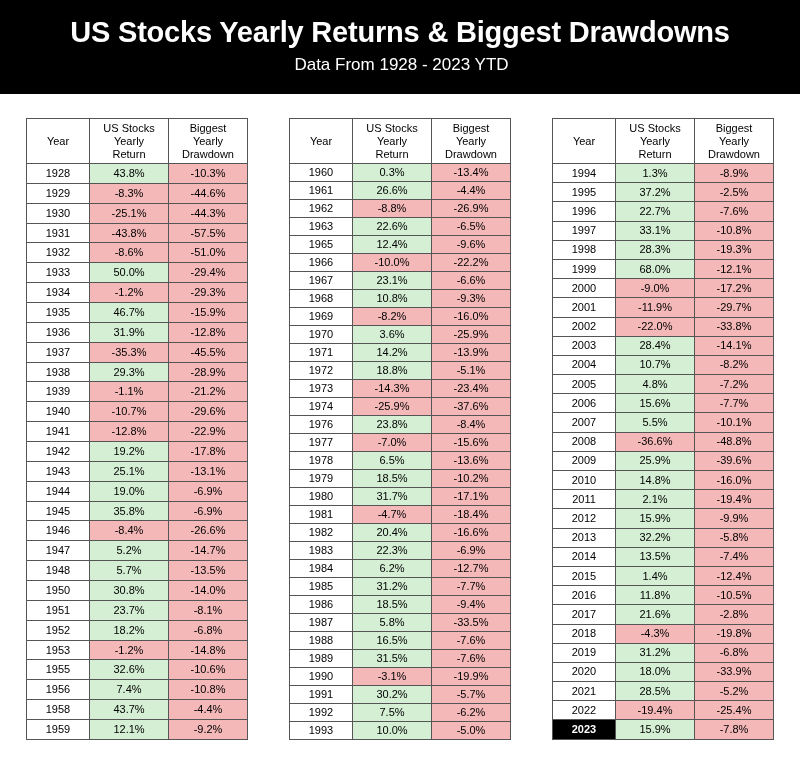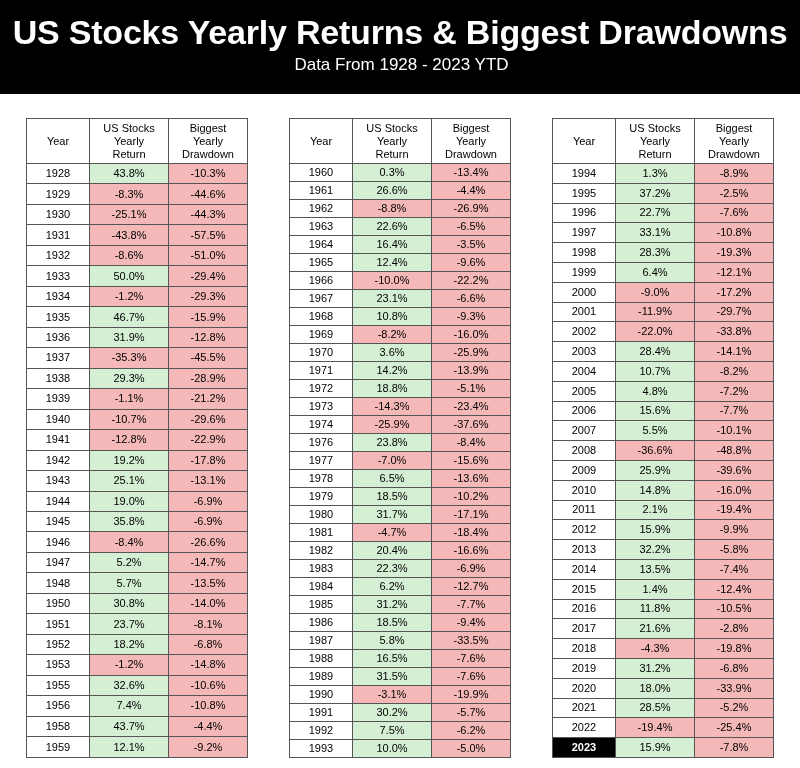--- a/index.html
+++ b/index.html
@@ -21,21 +21,21 @@
     background: #000000;
     color: #ffffff;
     width: 800px;
     height: 94px;
     box-sizing: border-box;
     padding-top: 14px;
     text-align: center;
   }
   .header h1 {
     margin: 0;
-    font-size: 34px;
+    font-size: 29px;
     font-weight: bold;
     letter-spacing: -0.2px;
     line-height: 36px;
   }
   .header h2 {
     margin: 4px 0 0 3px;
     font-size: 17px;
     font-weight: normal;
     line-height: 22px;
   }
@@ -286,25 +286,20 @@
             <td class="year c-year">1962</td>
             <td class="c-ret neg">-8.8%</td>
             <td class="c-dd neg">-26.9%</td>
           </tr>
           <tr>
             <td class="year c-year">1963</td>
             <td class="c-ret pos">22.6%</td>
             <td class="c-dd neg">-6.5%</td>
           </tr>
           <tr>
-            <td class="year c-year">1964</td>
-            <td class="c-ret pos">16.4%</td>
-            <td class="c-dd neg">-3.5%</td>
-          </tr>
-          <tr>
             <td class="year c-year">1965</td>
             <td class="c-ret pos">12.4%</td>
             <td class="c-dd neg">-9.6%</td>
           </tr>
           <tr>
             <td class="year c-year">1966</td>
             <td class="c-ret neg">-10.0%</td>
             <td class="c-dd neg">-22.2%</td>
           </tr>
           <tr>
@@ -477,21 +472,21 @@
             <td class="c-ret pos">33.1%</td>
             <td class="c-dd neg">-10.8%</td>
           </tr>
           <tr>
             <td class="year c-year">1998</td>
             <td class="c-ret pos">28.3%</td>
             <td class="c-dd neg">-19.3%</td>
           </tr>
           <tr>
             <td class="year c-year">1999</td>
-            <td class="c-ret pos">6.4%</td>
+            <td class="c-ret pos">68.0%</td>
             <td class="c-dd neg">-12.1%</td>
           </tr>
           <tr>
             <td class="year c-year">2000</td>
             <td class="c-ret neg">-9.0%</td>
             <td class="c-dd neg">-17.2%</td>
           </tr>
           <tr>
             <td class="year c-year">2001</td>
             <td class="c-ret neg">-11.9%</td>

